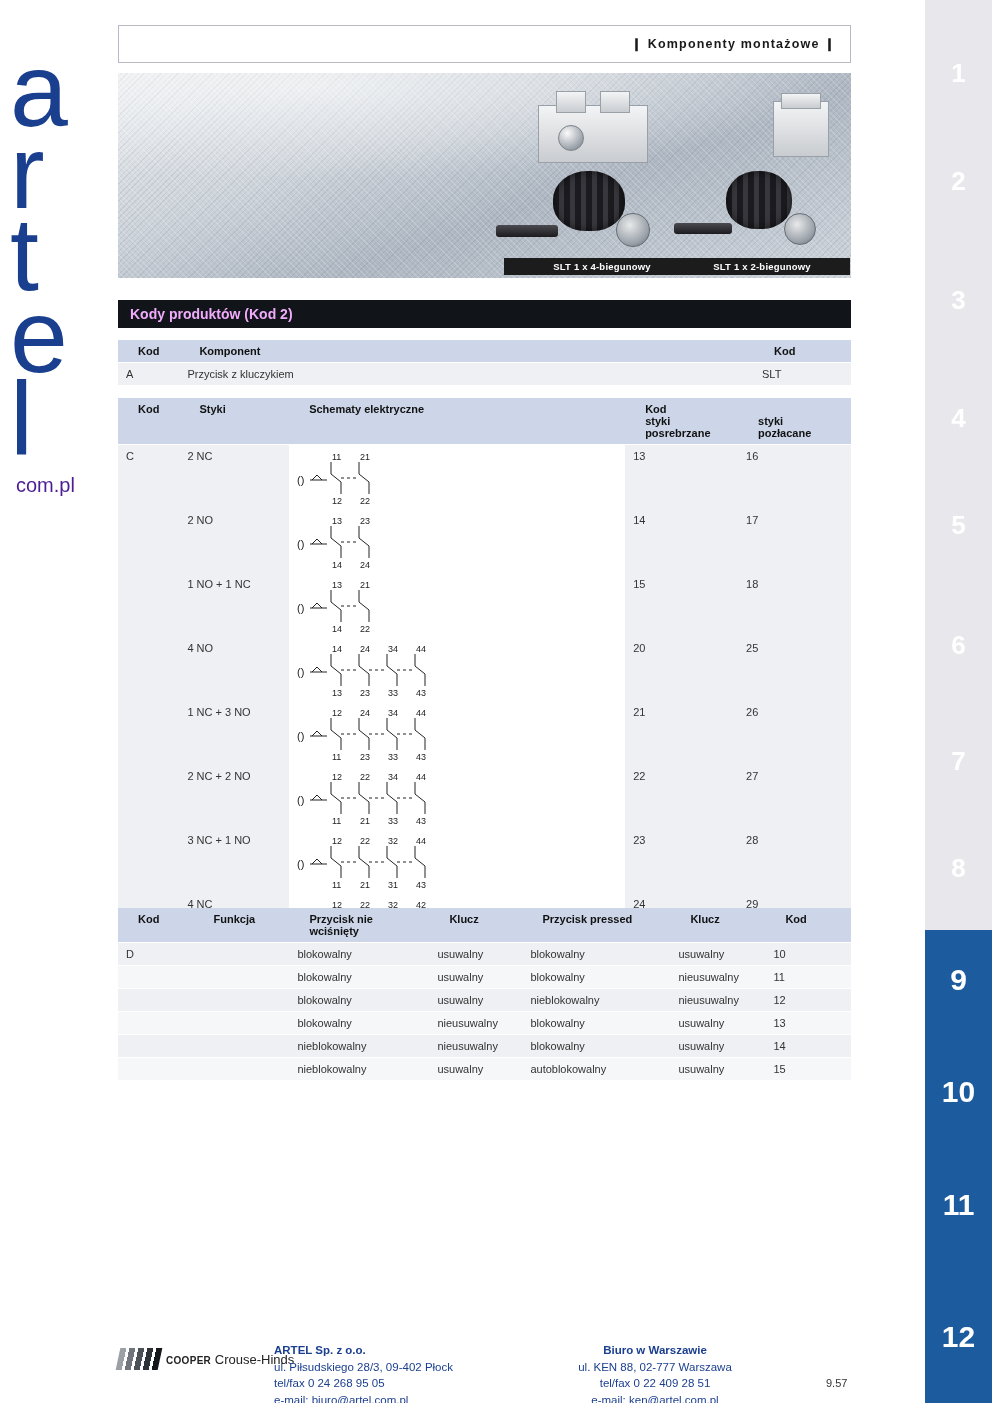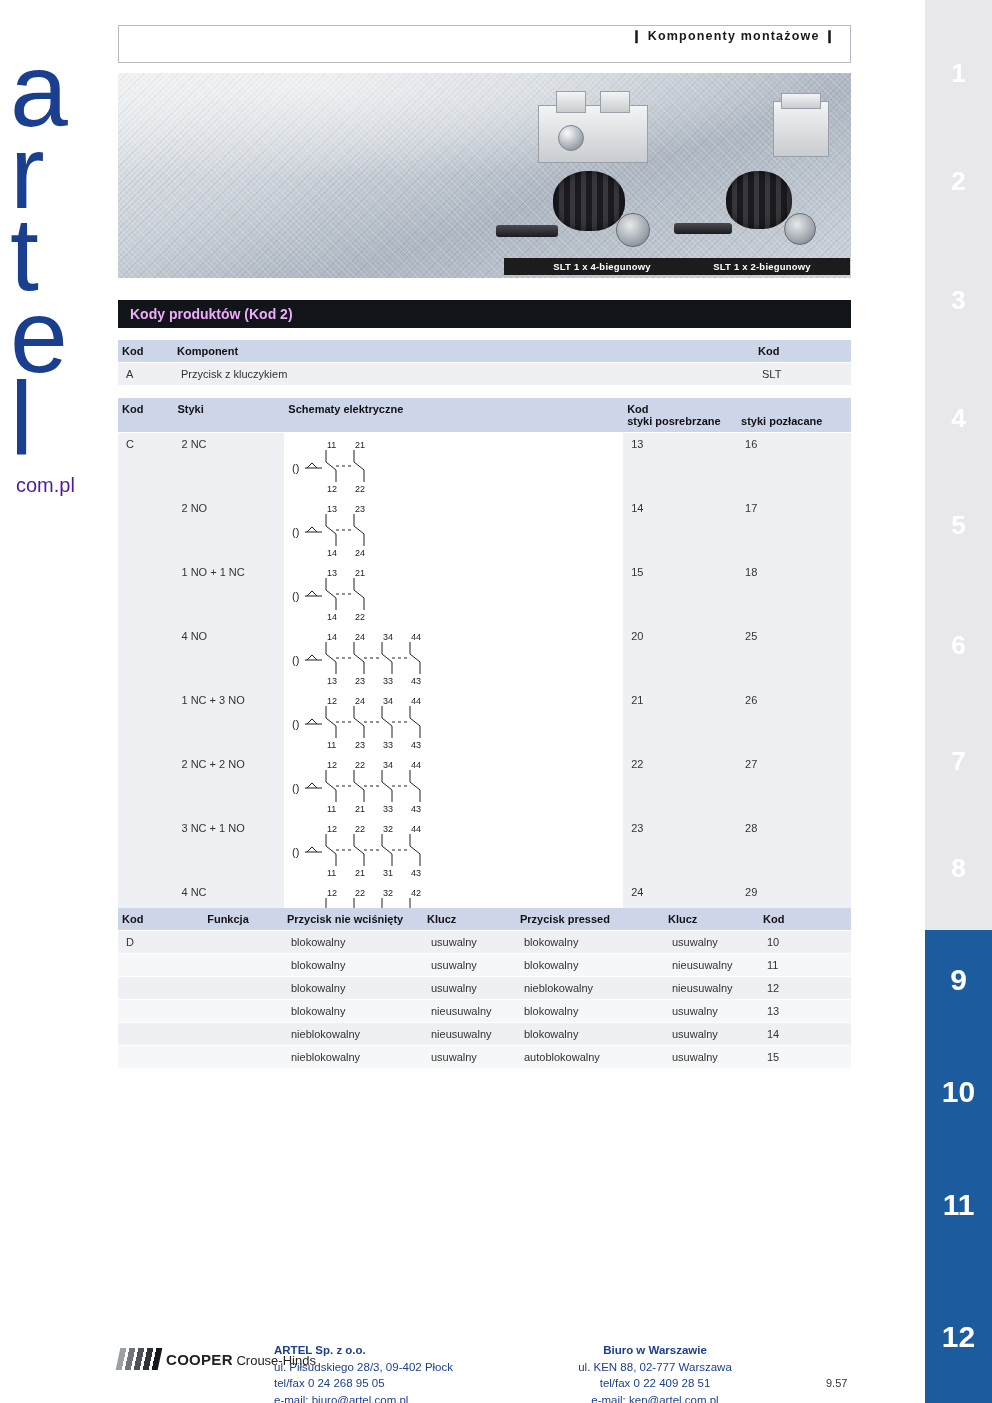--- a/index.html
+++ b/index.html
@@ -51,21 +51,21 @@
     font-size:20px; color:#4c1d95; margin-top:14px; margin-left:6px;
   }
 
   
   .header-box {
     position:absolute; left:118px; top:25px; width:733px; height:38px;
     border:1px solid #b9b9c4;
     background:#ffffff;
   }
   .header-title {
-    position:absolute; right:14px; top:2px;
+    position:absolute; right:14px; top:10px;
     font-size:12.5px; font-weight:bold; letter-spacing:1.2px; color:#1a1a1a;
   }
   .bar-glyph { color:#1a1a1a; font-weight:bold; }
 
   
   .hero {
     position:absolute; left:118px; top:73px; width:733px; height:205px;
     background:
       linear-gradient(160deg, #e9ecef 0%, #cdd3da 35%, #aeb7c2 60%, #cfd5dc 100%);
     overflow:hidden;
@@ -116,21 +116,21 @@
     background:#111418; color:#f0abfc;
     display:flex; align-items:center; padding-left:12px;
     font-size:14px; font-weight:bold;
   }
 
   
   table { border-collapse:collapse; font-size:11px; }
   .tbl { position:absolute; left:118px; width:733px; }
   .tbl th {
     background:#ccd6e8; color:#111; text-align:left;
-    font-size:11px; font-weight:bold; padding:5px 4px;
+    font-size:11px; font-weight:bold; padding:5px 20px;
     border-bottom:1px solid #ffffff; vertical-align:top;
   }
   .tbl td {
     padding:5px 8px; vertical-align:top; font-size:11px; color:#333;
     border-bottom:1px solid #ffffff;
   }
   .zebra-a { background:#eef0f3; }
   .zebra-b { background:#f6f7f9; }
 
   .col-kod   { width:55px; }
@@ -159,21 +159,21 @@
     width:42px; height:22px; margin-right:6px;
     background:
       linear-gradient(90deg,#9aa0a6 0 6px, transparent 6px 9px,
                       #6f757b 9px 15px, transparent 15px 18px,
                       #4b5156 18px 24px, transparent 24px 27px,
                       #2d3236 27px 33px, transparent 33px 36px,
                       #15181a 36px 42px);
     transform: skewX(-12deg);
   }
   .cooper-txt { font-size:13px; }
-  .cooper-txt b { font-size:15px; letter-spacing:0.3px; }
+  .cooper-txt b { font-size:10px; letter-spacing:0.3px; }
 
   .addr {
     position:absolute; font-size:11.5px; color:#1b3f8f; line-height:1.45;
   }
   .addr b { color:#1b3f8f; }
   .addr-left { left:274px; top:12px; }
   .addr-right { left:540px; top:12px; text-align:center; width:230px; }
   .pageno { position:absolute; left:826px; top:47px; font-size:11px; color:#333; }
 </style>
 </head>

